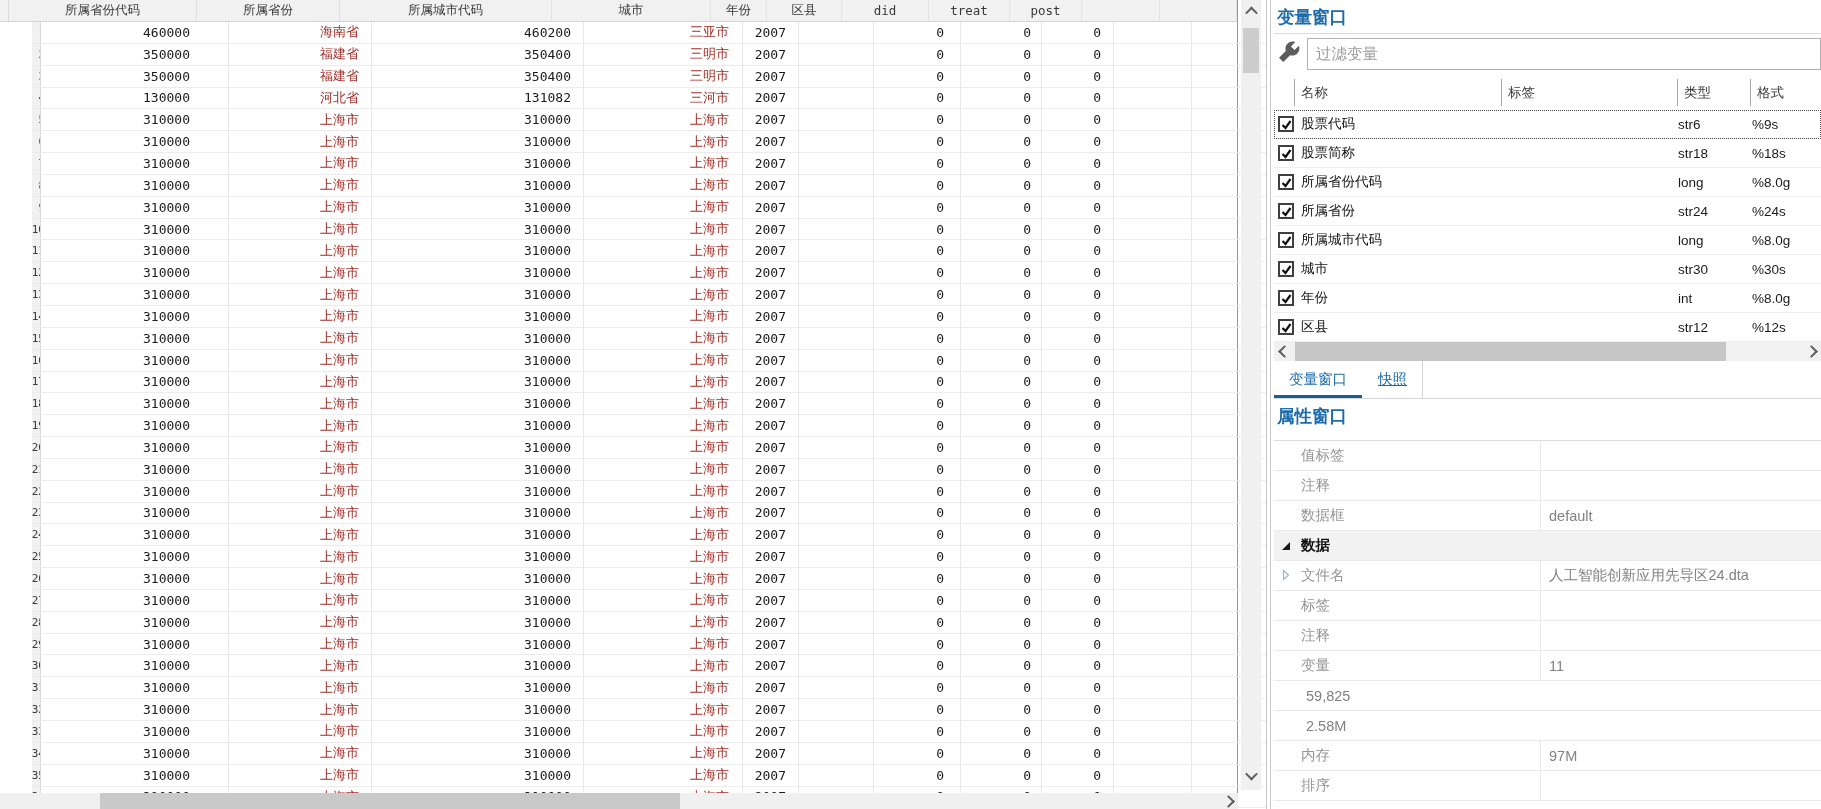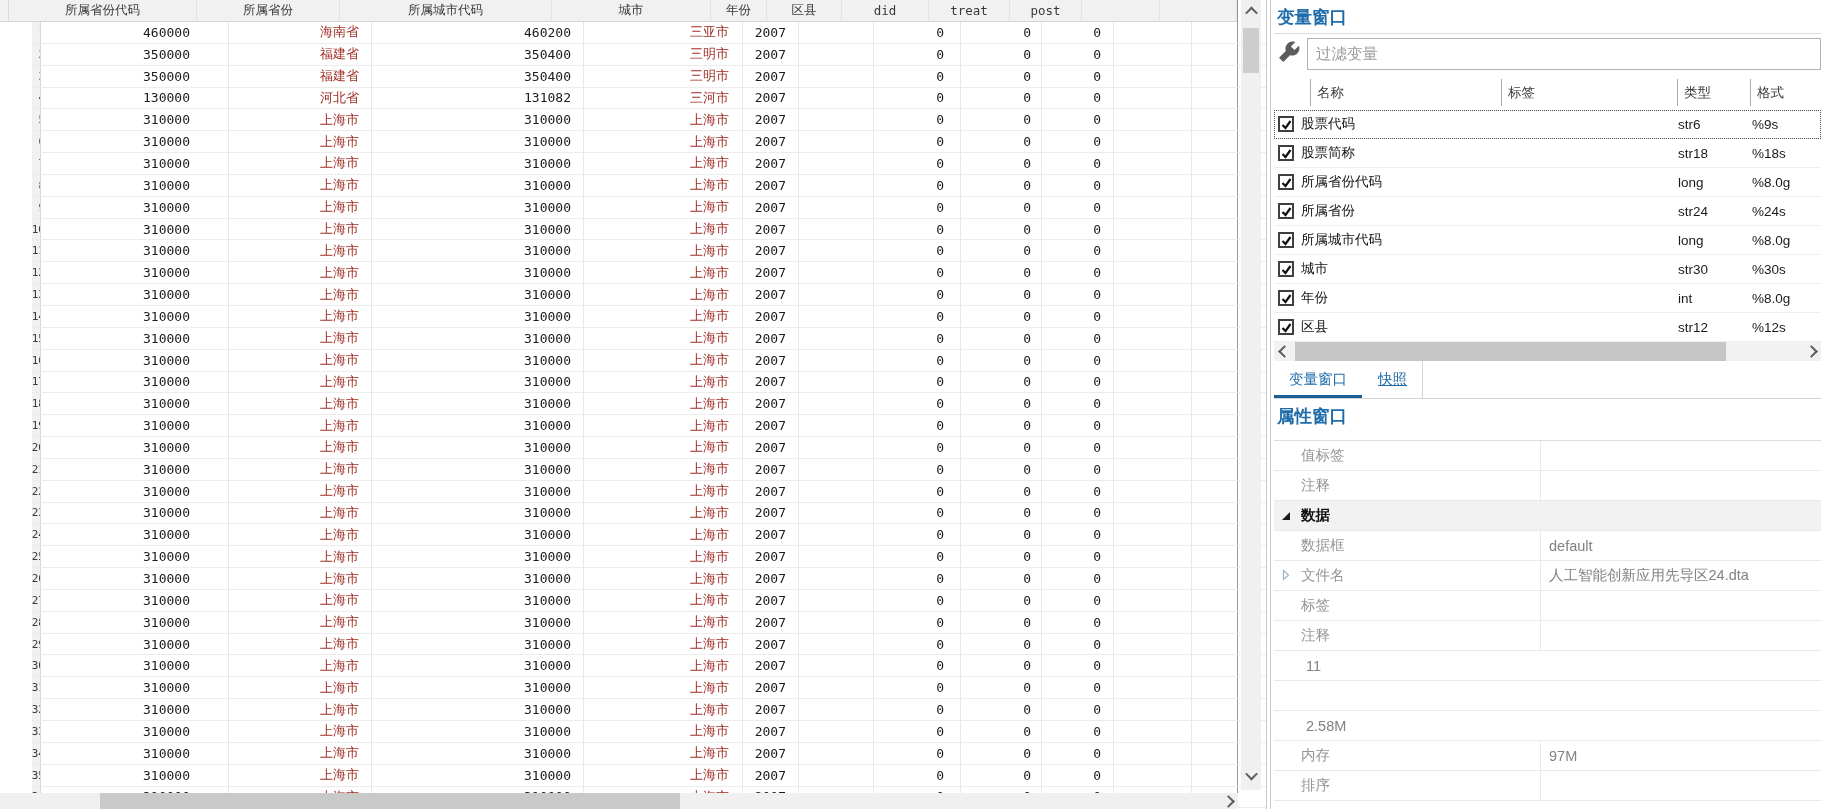--- a/index.html
+++ b/index.html
@@ -45,21 +45,21 @@
   .t1{top:5px;} .t2{top:404px;}
   .title-rule{position:absolute;left:0;right:0;top:33px;border-top:1px solid #dcdcdc;}
   .wrench{position:absolute;left:2px;top:40px;}
   .filter-input{position:absolute;left:33px;top:38px;right:0;height:32px;border:1px solid #b2b2b2;
                 box-sizing:border-box;font-family:"Liberation Sans",sans-serif;font-size:15.5px;color:#444;
                 padding:0 0 0 8px;outline:none;}
   .filter-input::placeholder{color:#9a9a9a;}
   .list-header{position:absolute;left:0;right:0;top:76px;height:33px;}
   .lh-cell{position:absolute;top:3px;bottom:3px;display:flex;align-items:center;
            border-left:1px solid #a9a9a9;padding-left:6px;font-size:13.5px;color:#3d3d3d;}
-  .lh-name{left:36px;width:200px;} .lh-label{left:227px;width:169px;}
+  .lh-name{left:20px;width:200px;} .lh-label{left:227px;width:169px;}
   .lh-type{left:403px;width:66px;} .lh-format{left:476px;width:66px;}
   .var-rows{position:absolute;left:0;right:0;top:110px;}
   .var-row{position:relative;height:29px;border-bottom:1px solid #efefef;box-sizing:border-box;background:#fff;}
   .var-row.selected{outline:1px dotted #4d4d4d;outline-offset:-1px;}
   .cb{position:absolute;left:4px;top:6px;width:16px;height:16px;border:2px solid #3f3f3f;background:#fff;
       box-sizing:border-box;display:flex;align-items:center;justify-content:center;}
   .vr-name{position:absolute;left:27px;top:0;height:100%;display:flex;align-items:center;
            font-size:13.5px;color:#141414;white-space:nowrap;}
   .vr-type{position:absolute;left:404px;top:0;height:100%;display:flex;align-items:center;font-size:13.5px;color:#1a1a1a;}
   .vr-format{position:absolute;left:478px;top:0;height:100%;display:flex;align-items:center;font-size:13.5px;color:#1a1a1a;}
@@ -821,31 +821,31 @@
         <div class="prop-row">
           <div class="prop-gutter"></div>
           <div class="prop-label">值标签</div>
           <div class="prop-value"></div>
         </div>
         <div class="prop-row">
           <div class="prop-gutter"></div>
           <div class="prop-label">注释</div>
           <div class="prop-value"></div>
         </div>
+        <div class="prop-row">
+          <div class="prop-gutter"></div>
+          <div class="prop-label">数据框</div>
+          <div class="prop-value">default</div>
+        </div>
         <div class="prop-row section">
           <div class="prop-gutter">
             <span class="tri-exp"></span>
           </div>
           <div class="prop-label">数据</div>
           <div class="prop-value"></div>
-        </div>
-        <div class="prop-row">
-          <div class="prop-gutter"></div>
-          <div class="prop-label">数据框</div>
-          <div class="prop-value">default</div>
         </div>
         <div class="prop-row">
           <div class="prop-gutter">
             <span class=""><svg width="8" height="12" viewBox="0 0 8 12">
                 <polygon points="1.5,1.5 6.5,6 1.5,10.5" fill="none" stroke="#9db3c7" stroke-width="1.2"></polygon>
               </svg></span>
           </div>
           <div class="prop-label">文件名</div>
           <div class="prop-value">人工智能创新应用先导区24.dta</div>
         </div>
@@ -854,24 +854,26 @@
           <div class="prop-label">标签</div>
           <div class="prop-value"></div>
         </div>
         <div class="prop-row">
           <div class="prop-gutter"></div>
           <div class="prop-label">注释</div>
           <div class="prop-value"></div>
         </div>
         <div class="prop-row">
           <div class="prop-gutter"></div>
+          <div class="prop-label">变量</div>
           <div class="prop-value">11</div>
         </div>
         <div class="prop-row">
           <div class="prop-gutter"></div>
+          <div class="prop-value">59,825</div>
         </div>
         <div class="prop-row">
           <div class="prop-gutter"></div>
           <div class="prop-value">2.58M</div>
         </div>
         <div class="prop-row">
           <div class="prop-gutter"></div>
           <div class="prop-label">内存</div>
           <div class="prop-value">97M</div>
         </div>

